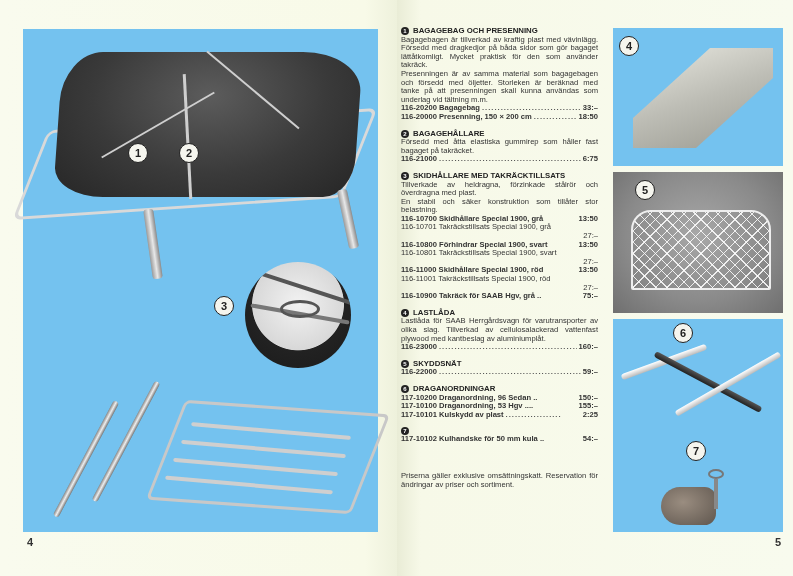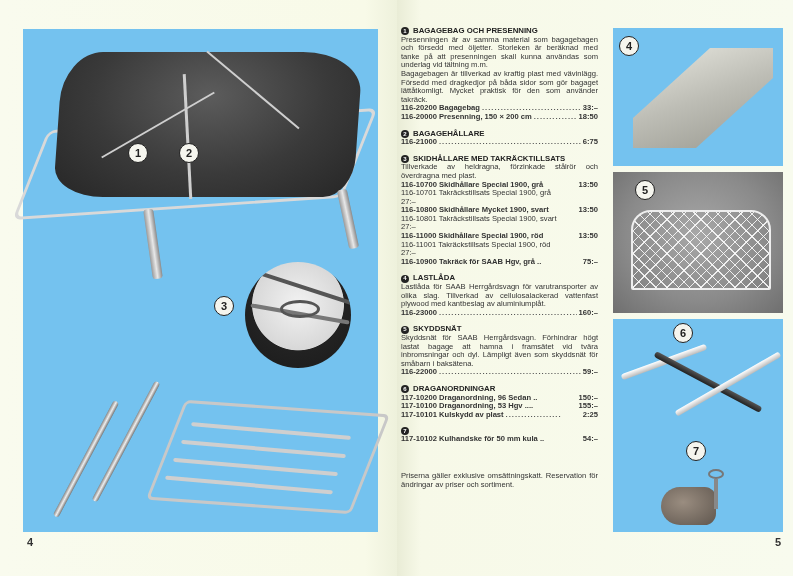--- a/index.html
+++ b/index.html
@@ -64,21 +64,21 @@
   .section { margin-bottom: 8px; }
   .sec-head { font-weight: bold; font-size: 7.8px; display: flex; align-items: center; gap: 4px; color: #222; }
   .num-dot {
     display: inline-flex; width: 8px; height: 8px; border-radius: 50%; background: #222; color: #fff;
     font-size: 6px; align-items: center; justify-content: center; font-weight: bold;
   }
   .para { text-align: justify; }
   .price-row { display: flex; justify-content: space-between; white-space: nowrap; font-weight: bold; }
   .price-row .dots { flex: 1; overflow: hidden; color: #555; margin: 0 2px; letter-spacing: 1px; }
   .price-row .right { text-align: right; }
-  .price-wrap .cont { text-align: left; }
+  .price-wrap .cont { text-align: right; }
   .footer-note { margin-top: 28px; text-align: justify; }
 
   
   .img4 { left: 613px; top: 28px; width: 170px; height: 138px; background: #74c2ef; position: absolute; }
   .img5 { left: 613px; top: 172px; width: 170px; height: 141px; position: absolute;
           background: radial-gradient(ellipse at 50% 45%, #a8a8a8 0%, #8a8a8a 60%, #6f6f6f 100%); }
   .img67 { left: 613px; top: 319px; width: 170px; height: 213px; background: #74c2ef; position: absolute; }
   .box-shape {
     position: absolute; left: 20px; top: 20px; width: 140px; height: 100px;
     background: linear-gradient(160deg, #e8e8e0 0%, #bdbdb5 50%, #999990 100%);
@@ -142,62 +142,64 @@
   <div class="page-num" style="left:378px; top:536px;">5</div>
 </div>
 
 <div class="text-col">
 
   <div class="section">
     <div class="sec-head">
       <span class="num-dot">1</span>
       <span>BAGAGEBAG OCH PRESENNING</span>
     </div>
+    <div class="para">Bagagebagen är tillverkad av kraftig plast med vävinlägg. Försedd med dragkedjor på båda sidor som gör bagaget lättåtkomligt. Mycket praktisk för den som använder takräck.</div>
     <div class="para">Presenningen är av samma material som bagagebagen och försedd med öljetter. Storleken är beräknad med tanke på att presenningen skall kunna användas som underlag vid tältning m.m.</div>
-    <div class="para">Bagagebagen är tillverkad av kraftig plast med vävinlägg. Försedd med dragkedjor på båda sidor som gör bagaget lättåtkomligt. Mycket praktisk för den som använder takräck.</div>
     <div class="price-row">
       <span><span>116-20200</span> <span>Bagagebag</span></span>
       <span class="dots">....................................</span>
       <span class="right">33:–</span>
     </div>
     <div class="price-row">
       <span><span>116-20000</span> <span>Presenning, 150 × 200 cm</span></span>
       <span class="dots">....................</span>
       <span class="right">18:50</span>
     </div>
   </div>
 
   <div class="section">
     <div class="sec-head">
       <span class="num-dot">2</span>
       <span>BAGAGEHÅLLARE</span>
     </div>
+    <div class="para">Försedd med åtta elastiska gummirep som håller fast bagaget på takräcket.</div>
     <div class="price-row">
       <span>116-21000</span>
       <span class="dots">............................................................</span>
       <span class="right">6:75</span>
     </div>
   </div>
 
   <div class="section">
     <div class="sec-head">
       <span class="num-dot">3</span>
       <span>SKIDHÅLLARE MED TAKRÄCKTILLSATS</span>
     </div>
     <div class="para">Tillverkade av heldragna, förzinkade stålrör och överdragna med plast.</div>
+    <div class="para">En stabil och säker konstruktion som tillåter stor belastning.</div>
     <div class="price-row">
       <span><span>116-10700</span> <span>Skidhållare Special 1900, grå</span></span>
       <span class="right">13:50</span>
     </div>
     <div class="price-wrap">
       <div><span>116-10701</span> <span>Takräckstillsats Special 1900, grå</span></div>
       <div class="cont">27:–</div>
     </div>
     <div class="price-row">
-      <span><span>116-10800</span> <span>Skidhållare Mycket 1900, svart</span></span>
+      <span><span>116-10800</span> <span>Förhindrar Special 1900, svart</span></span>
       <span class="right">13:50</span>
     </div>
     <div class="price-wrap">
       <div><span>116-10801</span> <span>Takräckstillsats Special 1900, svart</span></div>
       <div class="cont">27:–</div>
     </div>
     <div class="price-row">
       <span><span>116-11000</span> <span>Skidhållare Special 1900, röd</span></span>
       <span class="right">13:50</span>
     </div>
@@ -222,21 +224,20 @@
       <span class="dots">............................................................</span>
       <span class="right">160:–</span>
     </div>
   </div>
 
   <div class="section">
     <div class="sec-head">
       <span class="num-dot">5</span>
       <span>SKYDDSNÄT</span>
     </div>
-    <div class="para">Skyddsnät för SAAB Herrgårdsvagn. Förhindrar högt lastat bagage att hamna i framsätet vid tvära inbromsningar och dyl. Lämpligt även som skyddsnät för småbarn i baksätena.</div>
     <div class="price-row">
       <span>116-22000</span>
       <span class="dots">............................................................</span>
       <span class="right">59:–</span>
     </div>
   </div>
 
   <div class="section">
     <div class="sec-head">
       <span class="num-dot">6</span>

